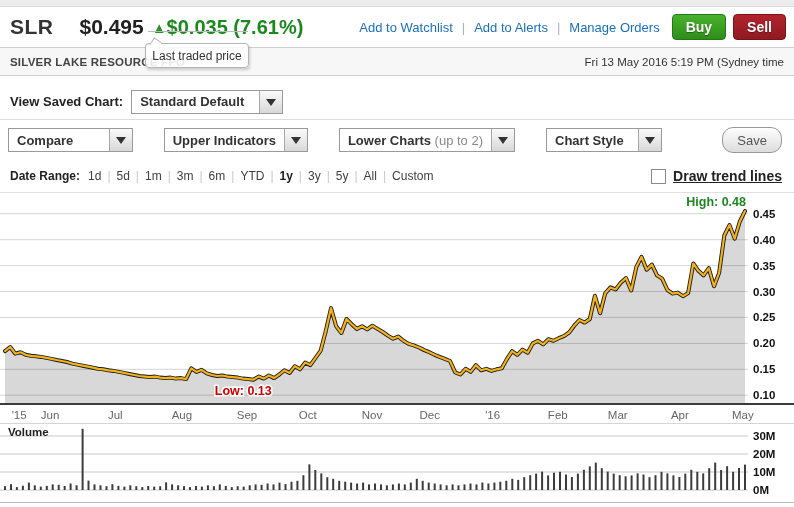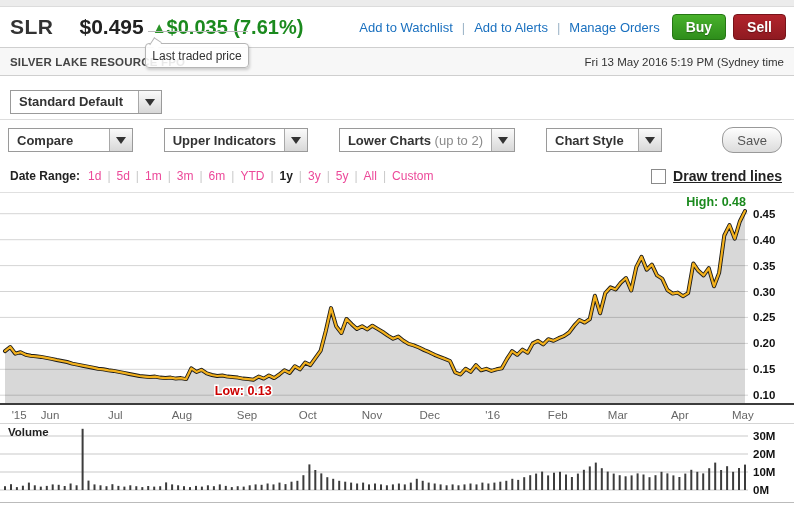--- a/index.html
+++ b/index.html
@@ -60,21 +60,21 @@
   .controlsrow { height:40px; display:flex; align-items:center; padding:0 12px 0 8px;gap:20px; }
   .controlsrow .sel { margin-right:11px; }
   .spacer { flex:1; }
   .btn-gray { height:26px; padding:0 14px; border:1px solid #999; border-radius:11px;
               background:linear-gradient(#fefefe,#dcdcdc); color:#555; font-size:13px;
               cursor:pointer; margin-left:9px; }
 
   
   .drrow { height:32px; display:flex; align-items:center; padding:0 12px 0 10px; }
   .dritems { display:flex; align-items:center; }
-  .dr-it { font-size:12px; color:#ec4899; cursor:pointer; }
+  .dr-it { font-size:12px; color:#404040; cursor:pointer; }
   .dr-it:not(:last-child)::after { content:"|"; color:#c9c9c9; margin:0 6px; font-weight:normal; }
   .dr-it.sel-range { color:#222; font-weight:bold; }
   .drright { margin-left:auto; display:flex; align-items:center; }
   .checkbox { width:15px; height:15px; border:1px solid #8a8a8a; background:#fff;
               margin-right:7px; cursor:pointer; }
   .cb-label { font-size:14px; font-weight:bold; color:#222;text-decoration:underline; }
 
   
   .chartwrap { border-top:1px solid #e0e0e0; }
   .chartwrap svg { display:block; }
@@ -108,20 +108,21 @@
     <button class="btn-sell">Sell</button>
   </div>
 </header>
 
 <div class="subhdr">
   <span class="company">SILVER LAKE RESOURCE FPO</span>
   <span class="datetime">Fri 13 May 2016 5:19 PM (Sydney time</span>
 </div>
 
 <div class="savedrow">
+  <span class="rowlabel">View Saved Chart:</span>
   <div class="sel" style="width:152px">
     <span class="lbl">Standard Default</span>
     <span class="arrow"></span>
   </div>
 </div>
 
 <div class="controlsrow">
   <div class="sel" style="width:150px">
     <span class="lbl">Compare</span>
     <span class="arrow"></span>

